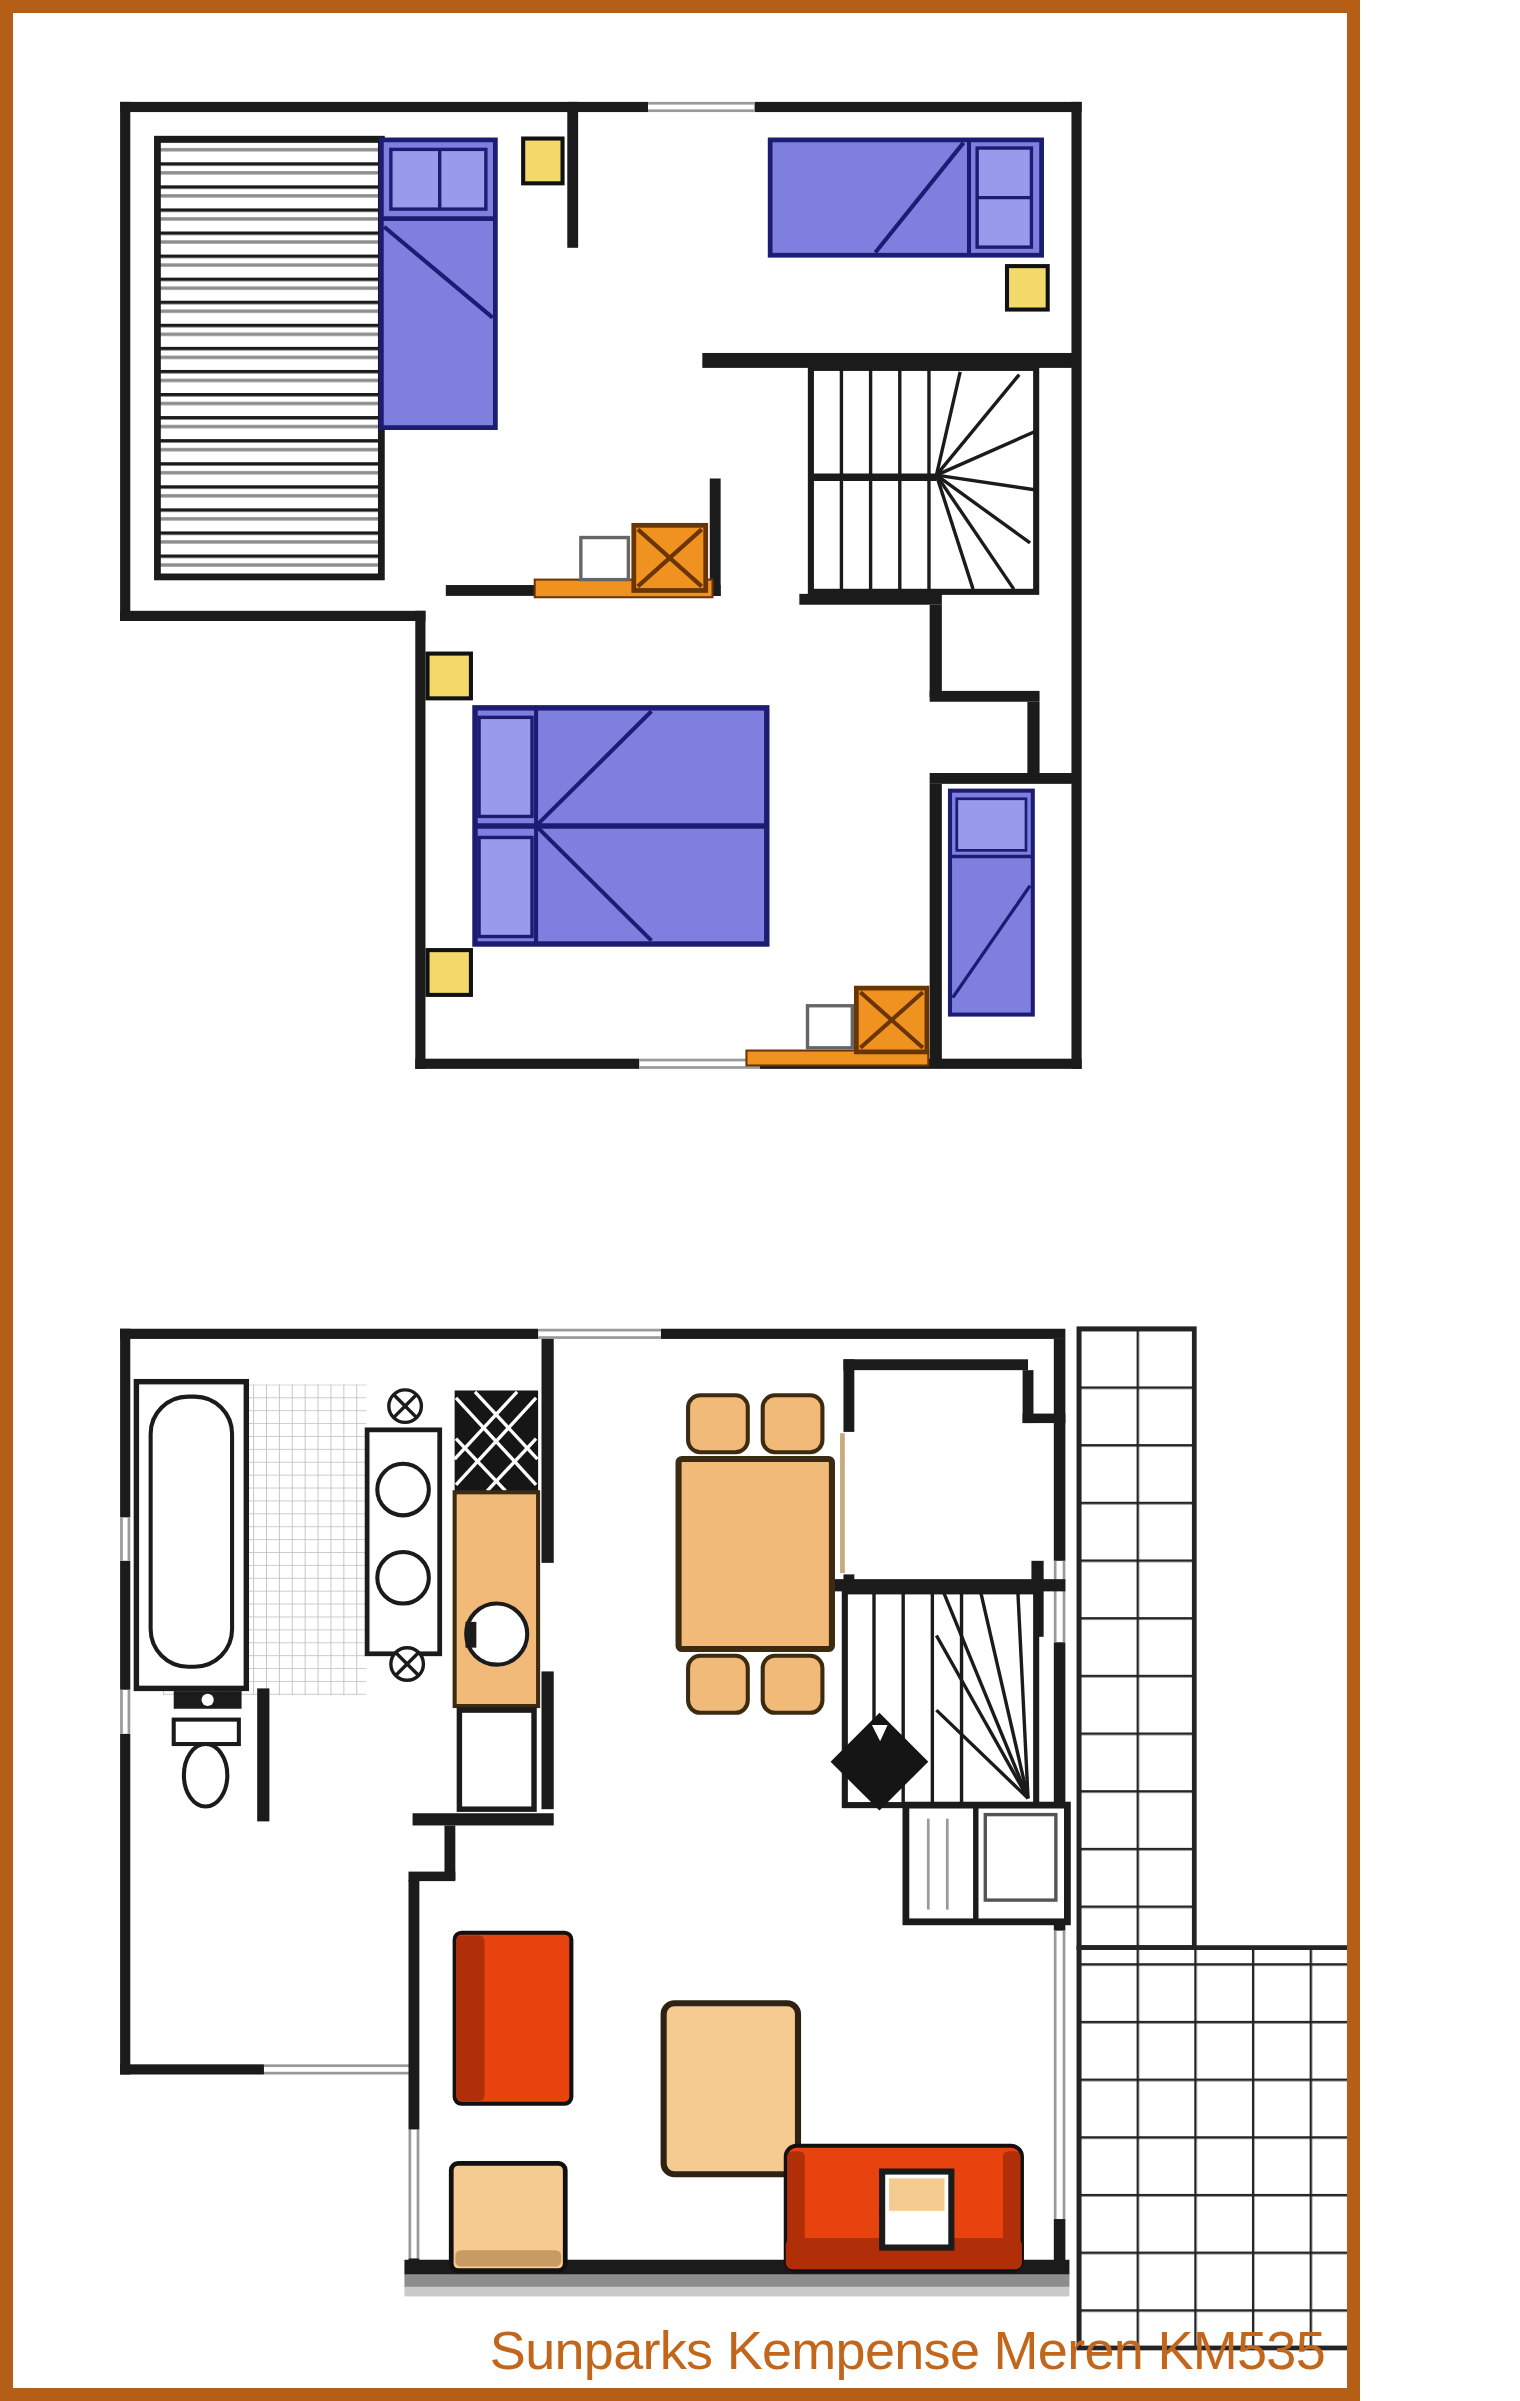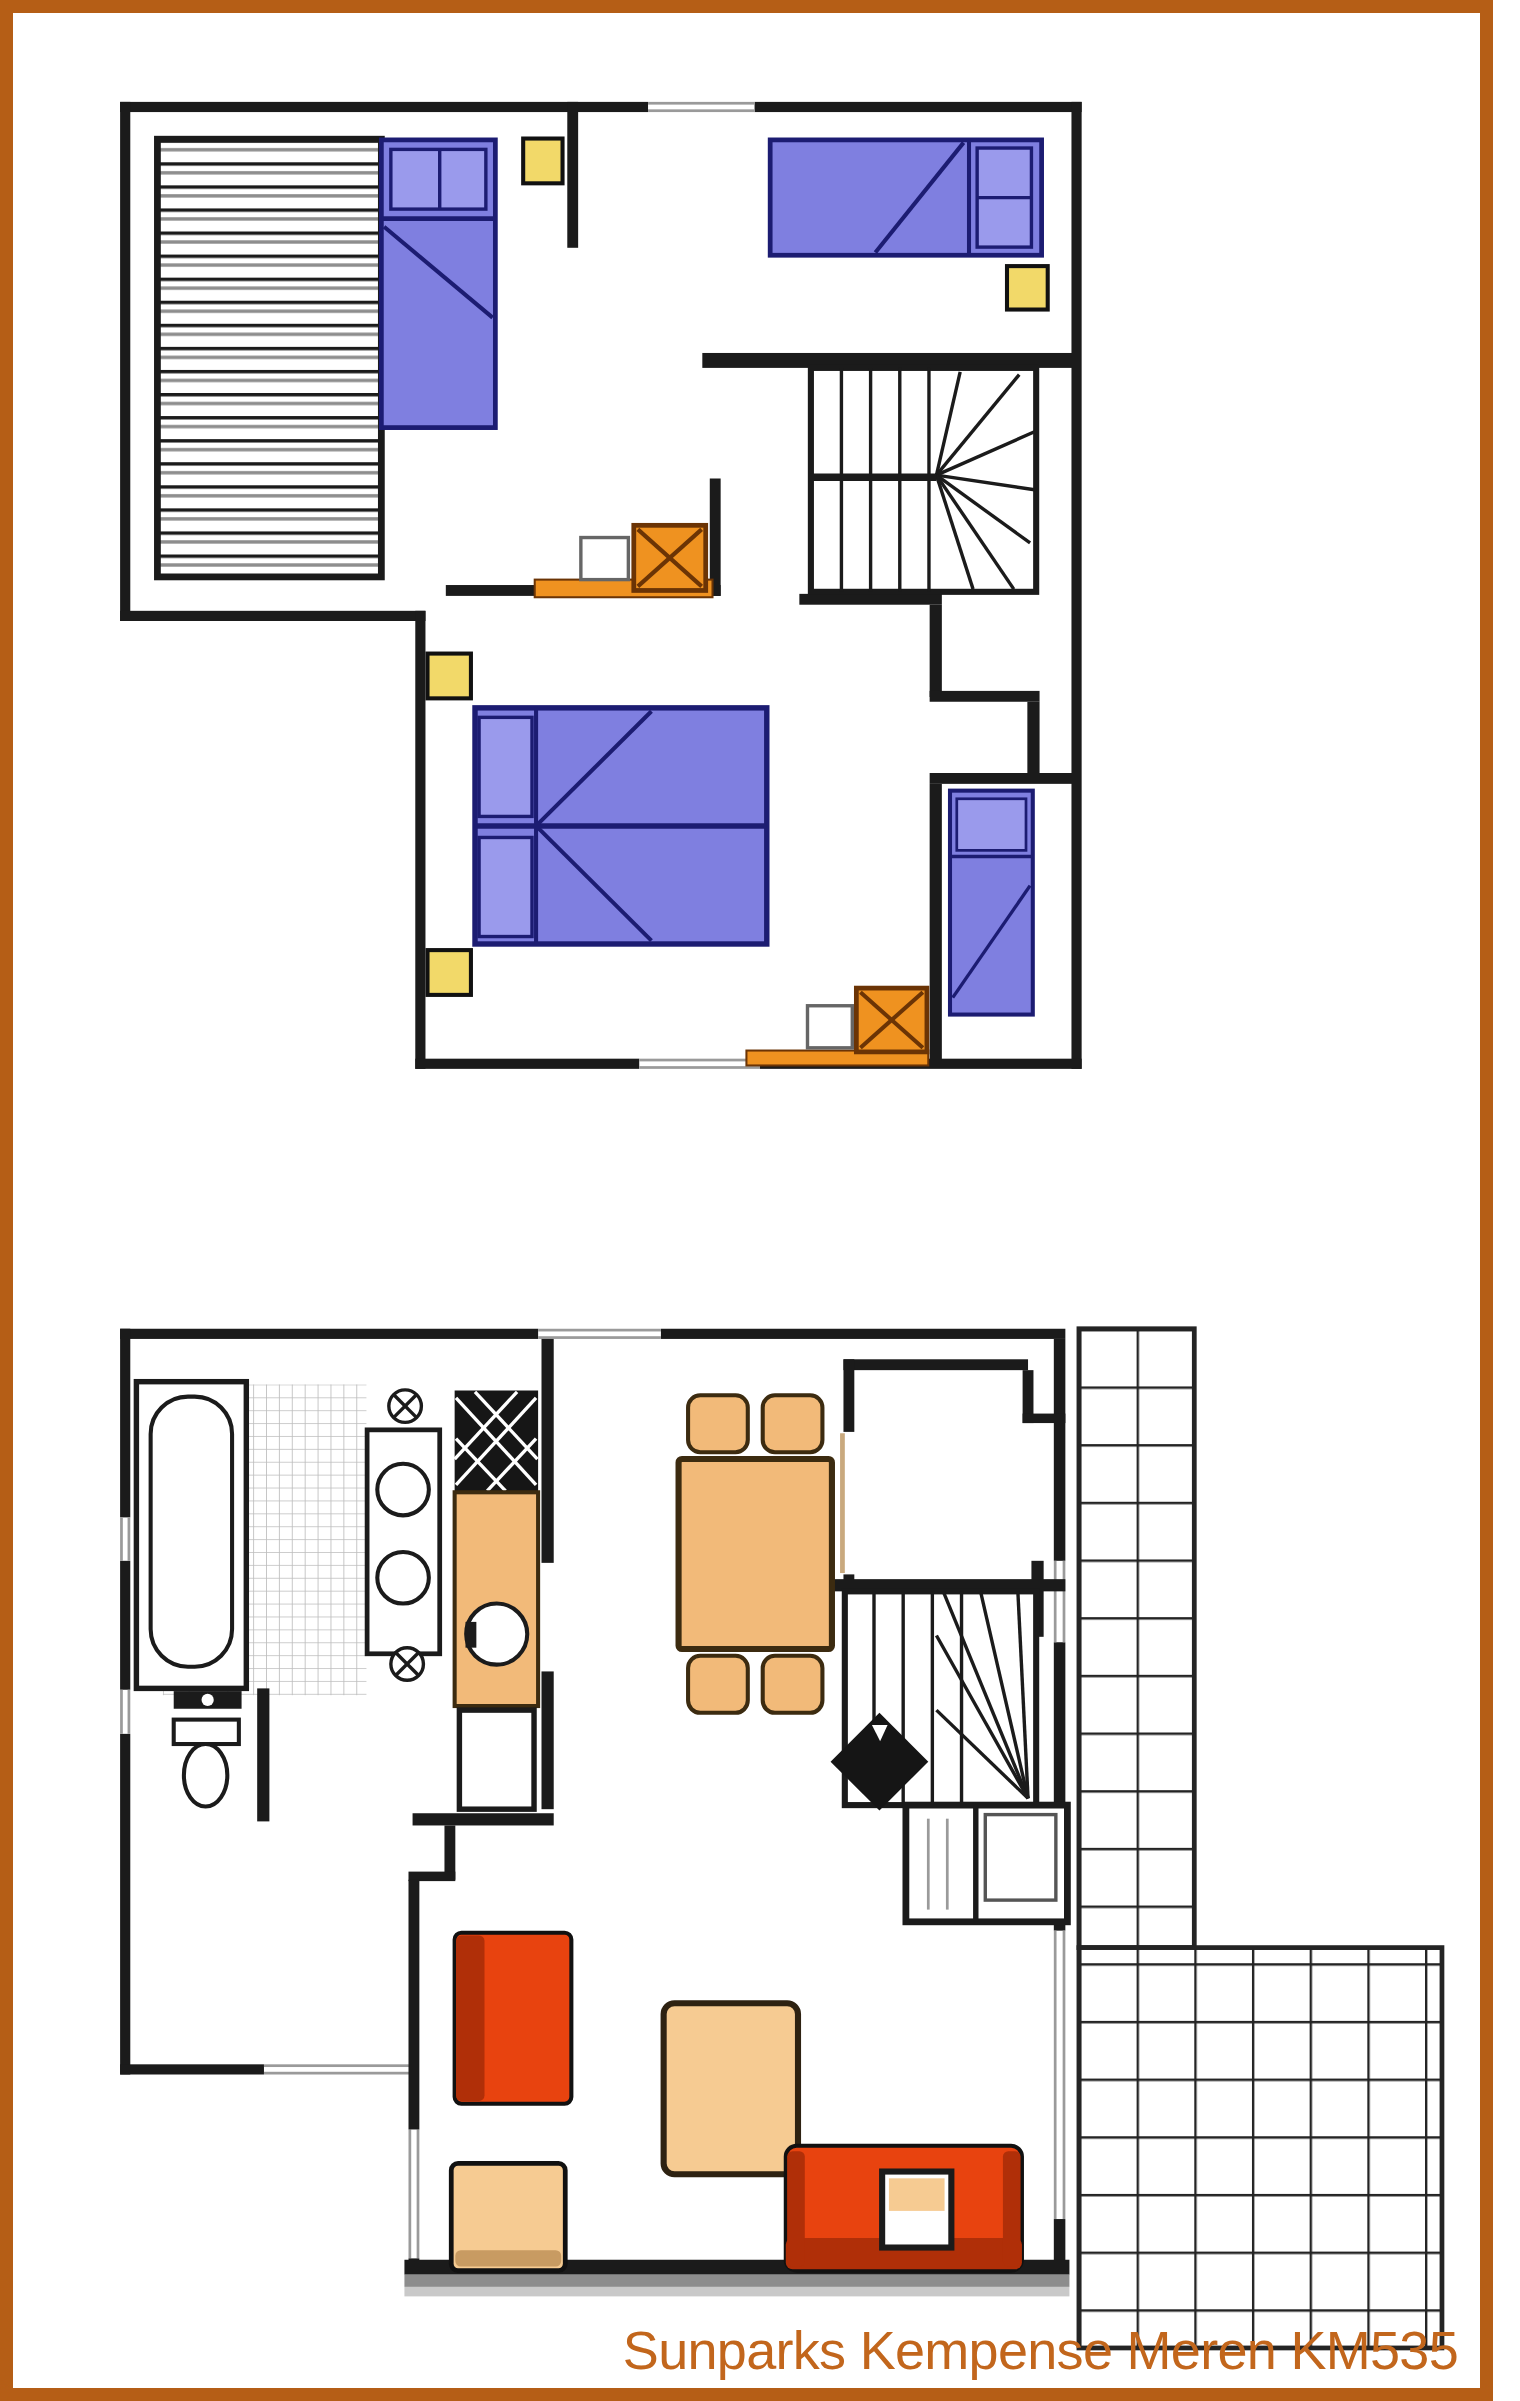--- a/index.html
+++ b/index.html
@@ -1,16 +1,16 @@
 <!DOCTYPE html>
 <html style="--frame: #b55e16; --caption: #c2661c; --wall: #1b1b1b; --bed: #7f7fe0; --bed_border: #1c1c72; --pillow: #9a9aec; --nightstand: #f2d969; --basin: #ef9220; --basin_border: #6b3405; --counter_orange: #f2ba79; --furniture_tan: #f6cb92; --wood_dark: #3c2b10; --sofa_red: #e8430f; --sofa_red_dark: #b02f08; --window_line: #9a9a9a; --tile_line: #bdbdbd; --terrace_line: #242424; --door_tan: #c9a97e; --shadow1: #8d8d8d; --shadow2: #c9c9c9;font-size:11px"><head>
 <meta charset="utf-8">
 <style>
   html,body{margin:0;padding:0;background:#ffffff;}
-  .page{position:relative;width:1493px;height:2401px;background:#fff;overflow:hidden;
+  .page{position:relative;width:1360px;height:2401px;background:#fff;overflow:hidden;
         font-family:"Liberation Sans", sans-serif;}
   .frame{position:absolute;inset:0;border:13.6px solid var(--frame);box-sizing:border-box;z-index:5;}
   svg{position:absolute;left:0;top:0;z-index:1;}
   .wall{fill:var(--wall);}
   .winline{fill:var(--window_line);}
   .bed{fill:var(--bed);stroke:var(--bed_border);}
   .bedline{stroke:var(--bed_border);fill:none;}
   .pillow{fill:var(--pillow);stroke:var(--bed_border);}
   .ns{fill:var(--nightstand);stroke:#111;}
   .basin{fill:var(--basin);stroke:var(--basin_border);}

